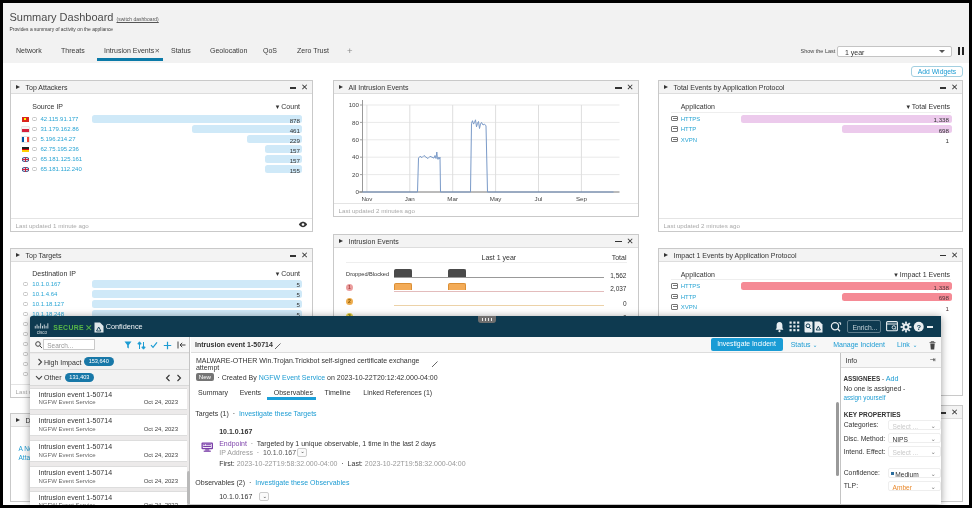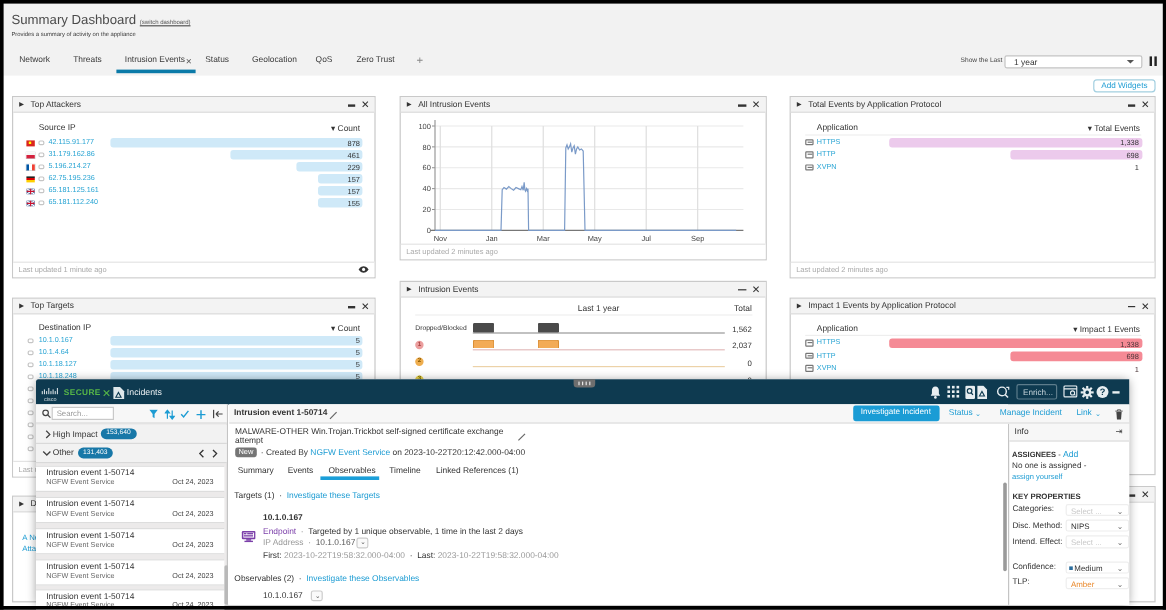--- a/index.html
+++ b/index.html
@@ -306,21 +306,21 @@
           <rect x="13.4" y="0.3" width="0.9" height="5.2"></rect>
         </g>
         <text x="7.9" y="11" font-size="4.6" fill="#d4dde1" text-anchor="middle" font-family="Liberation Sans">cisco</text>
       </svg>
       <div class="abs" style="left:23.2px; top:8px; font-size:6.9px; font-weight:bold; color:#57b747; letter-spacing:0.35px;">SECURE</div>
       <div class="abs" style="left:55px; top:6.7px; font-size:9px; color:#57b747;">✕</div>
       <svg class="abs" style="left:63.7px; top:5.5px;" width="10" height="11" viewBox="0 0 10 11">
         <path d="M0.5 0.5 H6 L9.5 4 V10.5 H0.5 Z" fill="#dfe7ea"></path>
         <path d="M2.5 9 L4.7 5 L6.9 9 Z" fill="none" stroke="#0e3a50" stroke-width="0.9"></path>
       </svg>
-      <div class="abs" style="left:75.7px; top:6.2px; font-size:7.3px; color:#eef2f4;">Incidents</div>
+      <div class="abs" style="left:75.7px; top:6.2px; font-size:7.3px; color:#eef2f4;">Confidence</div>
 
       <svg class="abs" style="left:743.5px; top:4.5px;" width="11" height="12" viewBox="0 0 11 12">
           <path d="M5.5 1 C3.5 1 2.6 2.6 2.6 4.3 L2.6 7 L1.6 8.7 L9.4 8.7 L8.4 7 L8.4 4.3 C8.4 2.6 7.5 1 5.5 1 Z" fill="#e8eef1"></path>
           <circle cx="5.5" cy="10.2" r="1.1" fill="#e8eef1"></circle>
         </svg>
       <svg class="abs" style="left:758.5px; top:5px;" width="11" height="11" viewBox="0 0 11 11">
           <g fill="#e8eef1">
             <rect x="0.5" y="0.5" width="2.2" height="2.2"></rect>
             <rect x="4.3" y="0.5" width="2.2" height="2.2"></rect>
             <rect x="8.1" y="0.5" width="2.2" height="2.2"></rect>

